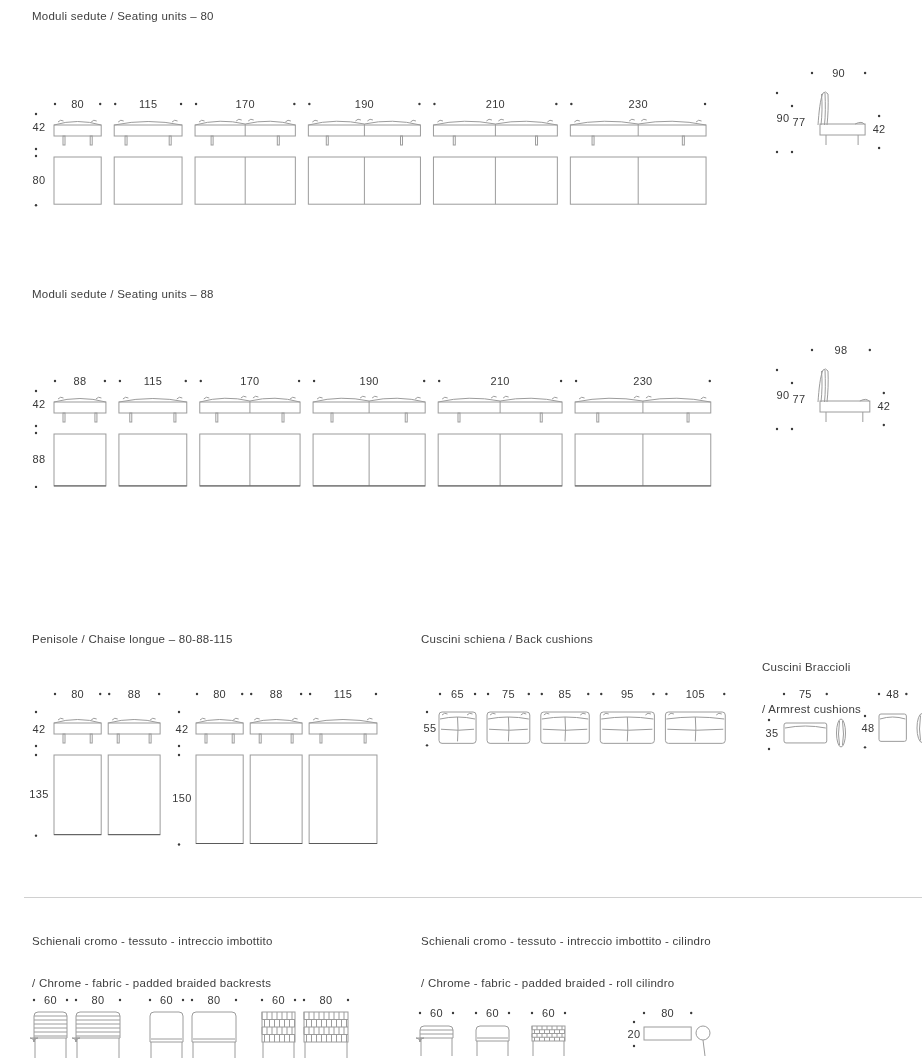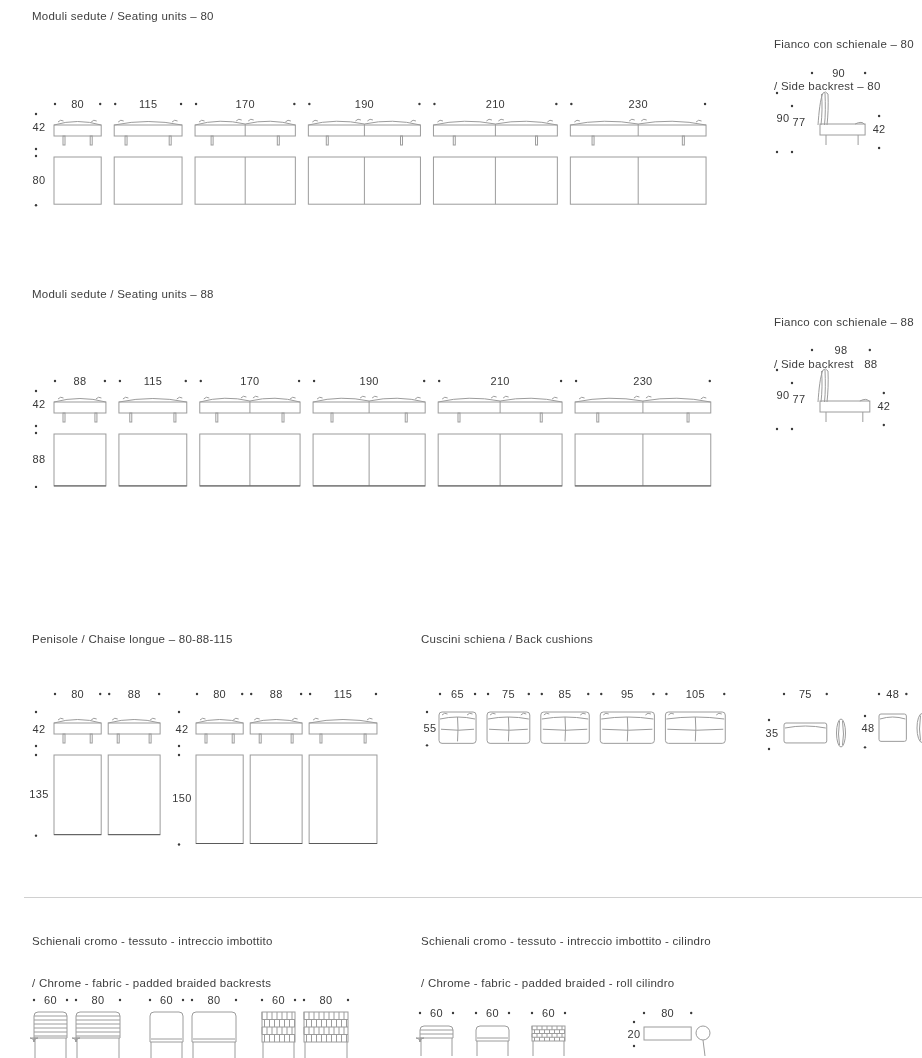--- a/index.html
+++ b/index.html
@@ -15,36 +15,32 @@
   #drawing-layer{position:absolute;left:0;top:0;}
   #drawing-layer text{font-family:"Liberation Sans",sans-serif;font-size:11px;fill:#383838;letter-spacing:.3px;}
 </style>
 </head>
 <body>
 
 <div class="page">
 
   <div class="title" style="left:8px;top:9px">Moduli sedute / Seating units – 80</div>
 
-  <div class="title" style="left:750px;top:9px">
-    <div>Fianco con schienale – 80</div>
-    <div>/ Side backrest – 80</div>
+
+  <div class="title" style="left:8px;top:287px">Moduli sedute / Seating units – 88</div>
+
+
+  <div class="title" style="left:8px;top:632px">Penisole / Chaise longue – 80-88-115</div>
+
+  <div class="title" style="left:397px;top:632px">Cuscini schiena / Back cushions</div>
+
+  <div class="title" style="left:738px;top:632px">
+    <div>Cuscini Braccioli</div>
+    <div>/ Armrest cushions</div>
   </div>
-
-  <div class="title" style="left:8px;top:287px">Moduli sedute / Seating units – 88</div>
-
-  <div class="title" style="left:750px;top:287px">
-    <div>Fianco con schienale – 88</div>
-    <div>/ Side backrest   88</div>
-  </div>
-
-  <div class="title" style="left:8px;top:632px">Penisole / Chaise longue – 80-88-115</div>
-
-  <div class="title" style="left:397px;top:632px">Cuscini schiena / Back cushions</div>
-
 
   <div class="divider" style="top:897px"></div>
 
   <div class="title" style="left:8px;top:906px">
     <div>Schienali cromo - tessuto - intreccio imbottito</div>
     <div>/ Chrome - fabric - padded braided backrests</div>
   </div>
 
   <div class="title" style="left:397px;top:906px">
     <div>Schienali cromo - tessuto - intreccio imbottito - cilindro</div>

